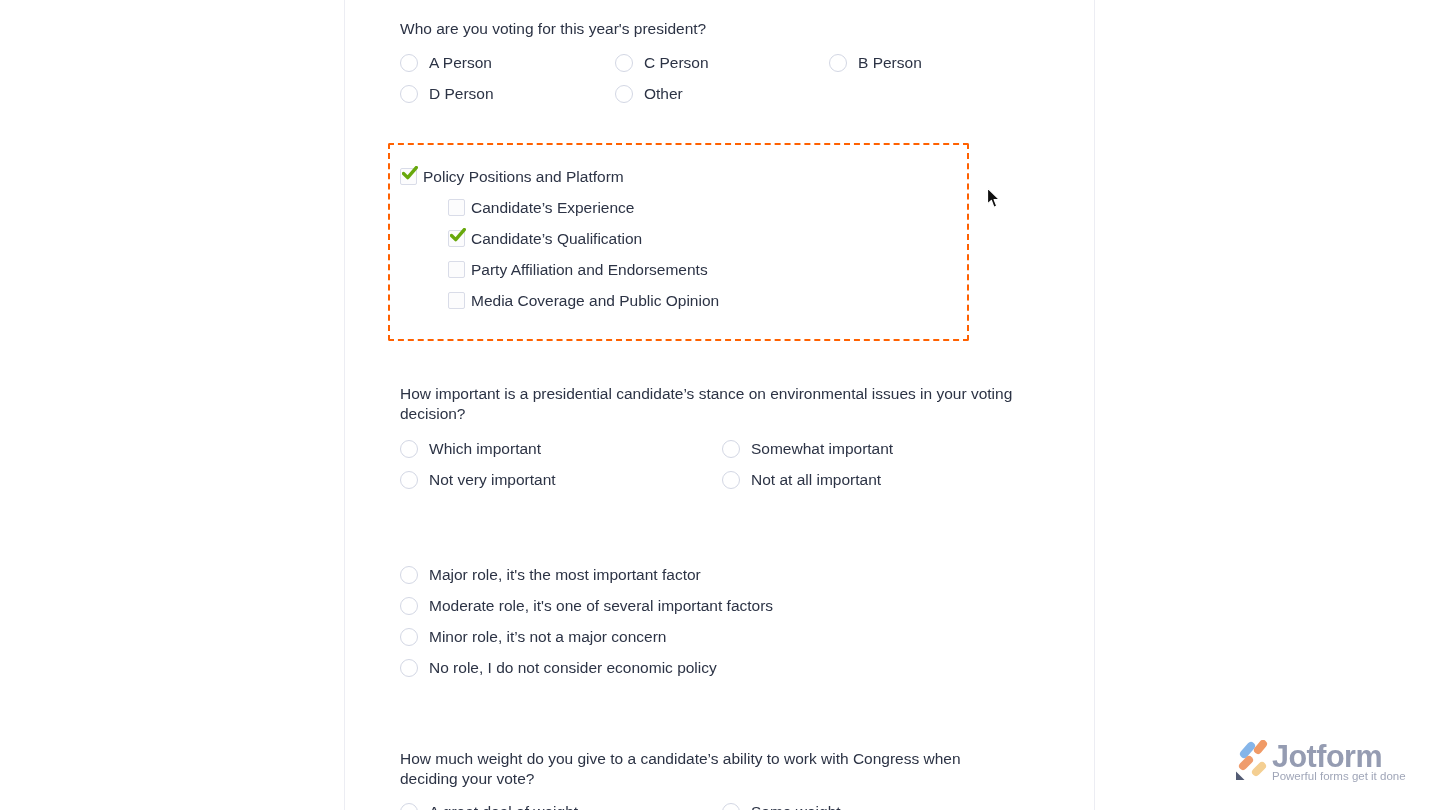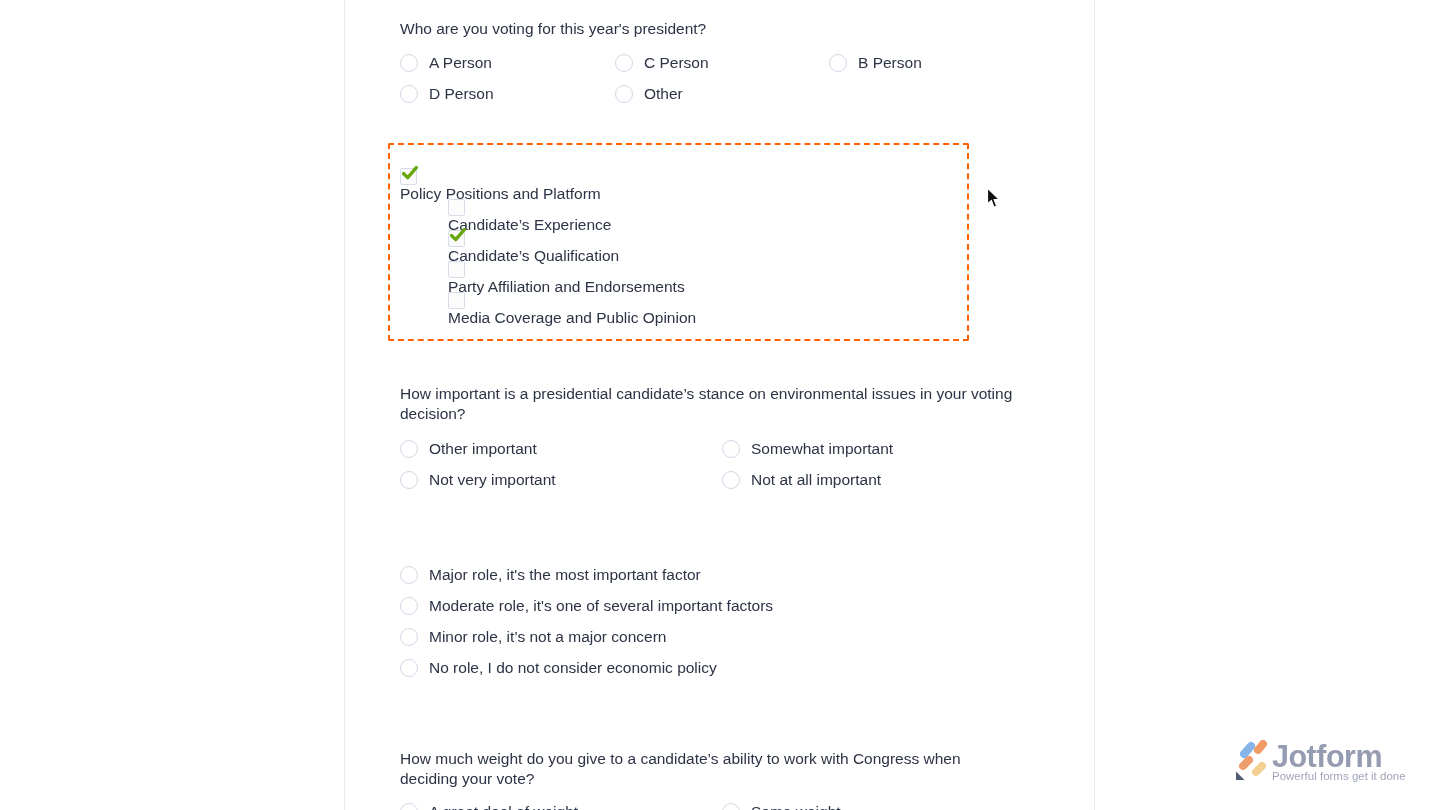--- a/index.html
+++ b/index.html
@@ -19,21 +19,21 @@
   .opt-label{font-size:15.5px;color:#2c3345;line-height:18px;white-space:nowrap;}
   .grid3{display:grid;grid-template-columns:215px 214px auto;row-gap:13px;margin-top:15px;}
   .grid2{display:grid;grid-template-columns:322px auto;row-gap:13px;}
   .col1{display:flex;flex-direction:column;gap:13px;}
 
   
   .hl-box{position:absolute;left:388px;top:143px;width:581px;height:198px;box-sizing:border-box;
           border:2px dashed #ff6100;border-radius:2px;padding:8px 8px 0 10px;background:transparent;}
   .hl-box .q-label{max-width:560px;line-height:20px;}
   .cb-list{margin-top:15px;}
-  .cb-row{display:flex;align-items:flex-start;height:17px;flex-direction:column;}
+  .cb-row{display:flex;align-items:flex-start;height:17px;}
   .cb-row + .cb-row{margin-top:14px;padding-left:48px;}
   .cb{width:17px;height:17px;box-sizing:border-box;border:1px solid #d9dce8;border-radius:2px;
       background:#fcfcfd;flex:none;margin-right:6px;position:relative;overflow:visible;}
   .cb .tick{display:none;position:absolute;left:1px;top:-3px;width:16px;height:14px;}
   .cb.checked .tick{display:block;}
 
   
   .cursor{position:absolute;left:986px;top:187px;width:15px;height:22px;pointer-events:none;}
 
   
@@ -114,21 +114,21 @@
         <span class="opt-label">Media Coverage and Public Opinion</span>
       </label>
     </div>
   </div>
 
   <div class="q" style="top:384px">
     <div class="q-label">How important is a presidential candidate’s stance on environmental issues in your voting decision?</div>
     <div class="grid2" style="margin-top:17px">
       <label class="opt">
         <span class="radio"></span>
-        <span class="opt-label">Other important</span>
+        <span class="opt-label">Which important</span>
       </label>
       <label class="opt">
         <span class="radio"></span>
         <span class="opt-label">Somewhat important</span>
       </label>
       <label class="opt">
         <span class="radio"></span>
         <span class="opt-label">Not very important</span>
       </label>
       <label class="opt">

